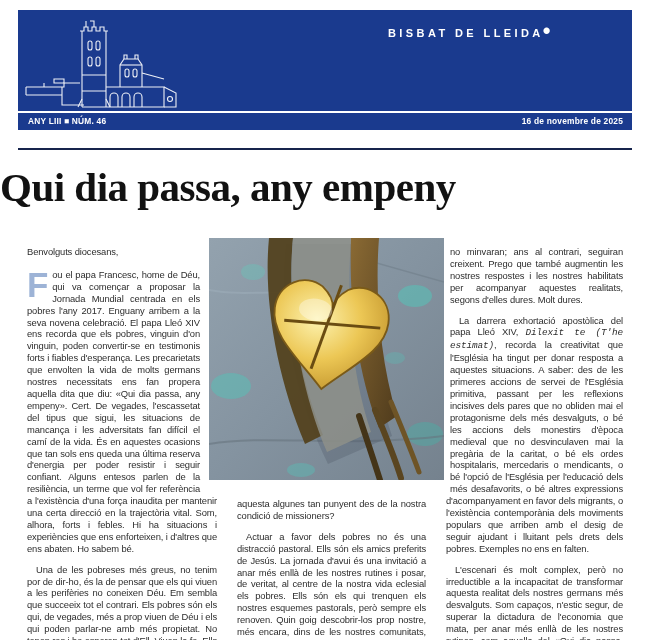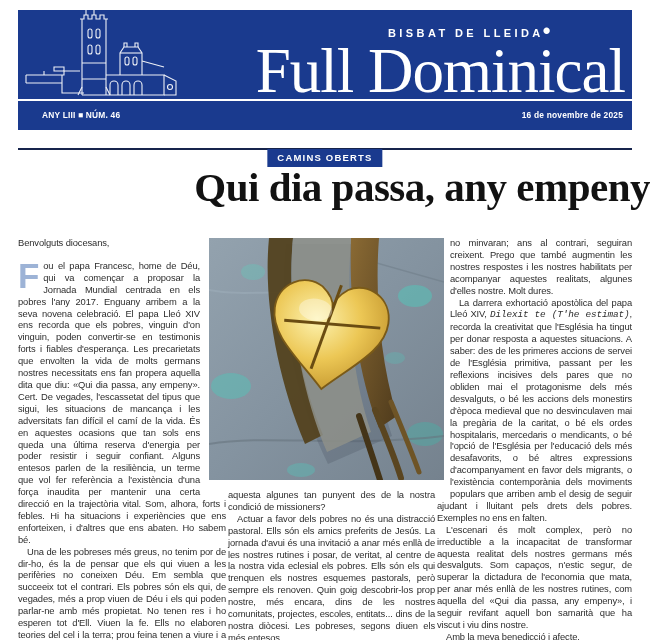--- a/index.html
+++ b/index.html
@@ -12,37 +12,37 @@
   .mast-main { position:relative; flex:1; overflow:hidden; }
   .seu-illustration { position:absolute; left:6px; bottom:-2px; width:158px; height:100px; }
   .brand-small { position:absolute; top:17px; left:342px; color:#fff; font-size:11px;
                  font-weight:bold; letter-spacing:3.4px; white-space:nowrap;padding-left:28px; }
   .brand-dot { display:inline-block; font-size:22px; letter-spacing:0; line-height:0;
                position:relative; top:1px; left:-1px; }
   .mast-title { position:absolute; right:7px; bottom:-4px; color:#fff;
                 font-family:"Liberation Serif", serif; font-size:63px; font-weight:normal;
                 letter-spacing:-1px; line-height:1; white-space:nowrap; }
   .mast-sep { height:2px; background:#ffffff; }
-  .mast-meta { height:29px; display:flex; align-items:center; justify-content:space-between;
-               padding:0 9px 1px 24px; color:#fff; font-size:8.4px; font-weight:bold;
+  .mast-meta { height:17px; display:flex; align-items:center; justify-content:space-between;
+               padding:0 9px 1px 10px; color:#fff; font-size:8.4px; font-weight:bold;
                letter-spacing:0.2px; white-space:nowrap; }
 
   
   .section-rule { position:absolute; left:18px; width:614px; top:148px; height:2px; background:#16244c; }
   .section-badge { position:absolute; top:149px; left:50%; transform:translateX(-50%);
                    background:#1a3a8e; color:#fff; font-size:9.5px; font-weight:bold;
                    letter-spacing:1.2px; padding:3px 10px 4px; white-space:nowrap; }
-  .headline { position:absolute; top:163px; left:0; width:100%; text-align:right;
+  .headline { position:absolute; top:163px; left:0; width:100%; text-align:left;
               font-family:"Liberation Serif", serif; font-size:41px; color:#121212;
               letter-spacing:-0.5px; }
 
   
   .col { position:absolute; top:237px; font-size:9.4px; line-height:11.9px; color:#2d2d2d;
          text-align:justify; letter-spacing:-0.12px; }
-  .col p { margin:0; }
+  .col p { margin:9px; }
   .col p.ind { text-indent:9px; }
   .col-left   { left:18px;  width:208px; }
   .col-middle { left:228px; top:489px; width:207px; }
   .col-right  { left:437px; width:195px; }
   .shim-right { float:right; width:26px; height:252px; }
   .shim-left  { float:left;  width:13px; height:252px; }
   .p-gap { margin-bottom:11px !important; }
   .drop-cap { float:left; font-size:35px; line-height:29px; font-weight:bold;
               color:#9db3d6; padding:1px 4px 0 0; }
   .italic { font-style:italic;font-family:Liberation Mono, monospace; }
@@ -81,31 +81,29 @@
         <path d="M96 52 L118 52"></path>
         <rect x="101" y="56" width="4" height="8" rx="2"></rect>
         <rect x="109" y="56" width="4" height="8" rx="2"></rect>
         <path d="M100 46 v-4 h3 v4 M111 46 v-4 h3 v4"></path>
 
         <path d="M140 74 L152 80 L152 94 L140 94"></path>
         <circle cx="146" cy="86" r="2.5"></circle>
         <path d="M118 60 L140 66"></path>
       </svg>
       <div class="brand-small"><span>BISBAT DE LLEIDA</span><span class="brand-dot">•</span></div>
-      <div class="mast-title">Full Dominical</div>
     </div>
     <div class="mast-sep"></div>
     <div class="mast-meta">
       <span>ANY LIII ■ NÚM. 46</span>
       <span>16 de novembre de 2025</span>
     </div>
   </div>
 
   <div class="section-rule"></div>
-  <div class="section-badge">CAMINS OBERTS</div>
 
   <h1 class="headline">Qui dia passa, any empeny</h1>
 
   <svg class="photo" viewBox="0 0 235 242" preserveAspectRatio="none">
     <defs>
       <linearGradient id="stone" x1="0" y1="0" x2="1" y2="1">
         <stop offset="0" stop-color="#93a2ae"></stop>
         <stop offset="0.5" stop-color="#8493a0"></stop>
         <stop offset="1" stop-color="#75828e"></stop>
       </linearGradient>
@@ -156,20 +154,20 @@
     <p class="ind">Una de les pobreses més greus, no tenim por de dir-ho, és la de pensar que els qui viuen a les perifèries no coneixen Déu. Em sembla que succeeix tot el contrari. Els pobres són els qui, de vegades, més a prop viuen de Déu i els qui poden parlar-ne amb més propietat. No tenen res i ho esperen tot d'Ell. Viuen la fe. Ells no elaboren teories del cel i la terra; prou feina tenen a viure i a sobreviure. Ells reben amb freqüència el menyspreu i el rebuig, el judici i la mirada despectiva. Com acompanyar</p>
   </div>
 
   <div class="col col-middle">
     <p>aquesta algunes tan punyent des de la nostra condició de missioners?</p>
     <p class="ind">Actuar a favor dels pobres no és una distracció pastoral. Ells són els amics preferits de Jesús. La jornada d'avui és una invitació a anar més enllà de les nostres rutines i posar, de veritat, al centre de la nostra vida eclesial els pobres. Ells són els qui trenquen els nostres esquemes pastorals, però sempre els renoven. Quin goig descobrir-los prop nostre, més encara, dins de les nostres comunitats, projectes, escoles, entitats... dins de la nostra diòcesi. Les pobreses, segons diuen els més entesos,</p>
   </div>
 
   <div class="col col-right">
     <div class="shim-left"></div>
-    <p>no minvaran; ans al contrari, seguiran creixent. Prego que també augmentin les nostres respostes i les nostres habilitats per acompanyar aquestes realitats, algunes d'elles nostre. Molt dures.</p>
+    <p>no minvaran; ans al contrari, seguiran creixent. Prego que també augmentin les nostres respostes i les nostres habilitats per acompanyar aquestes realitats, segons d'elles dures. Molt dures.</p>
     <p class="ind"><span>La darrera exhortació apostòlica del papa Lleó XIV, </span><span class="italic">Dilexit te (T'he estimat)</span><span>, recorda la creativitat que l'Església ha tingut per donar resposta a aquestes situacions. A saber: des de les primeres accions de servei de l'Església primitiva, passant per les reflexions incisives dels pares que no obliden mai el protagonisme dels més desvalguts, o bé les accions dels monestirs d'època medieval que no desvinculaven mai la pregària de la caritat, o bé els ordes hospitalaris, mercedaris o mendicants, o bé l'opció de l'Església per l'educació dels més desafavorits, o bé altres expressions d'acompanyament en favor dels migrants, o l'existència contemporània dels moviments populars que arriben amb el desig de seguir ajudant i lluitant pels drets dels pobres. Exemples no ens en falten.</span></p>
     <p class="ind">L'escenari és molt complex, però no irreductible a la incapacitat de transformar aquesta realitat dels nostres germans més desvalguts. Som capaços, n'estic segur, de superar la dictadura de l'economia que mata, per anar més enllà de les nostres rutines, com aquella del «Qui dia passa, any empeny», i seguir revifant aquell bon samarità que ha viscut i viu dins nostre.</p>
     <p class="ind">Amb la meva benedicció i afecte,</p>
 
   </div>
 
 </div>
 
 </body></html>

